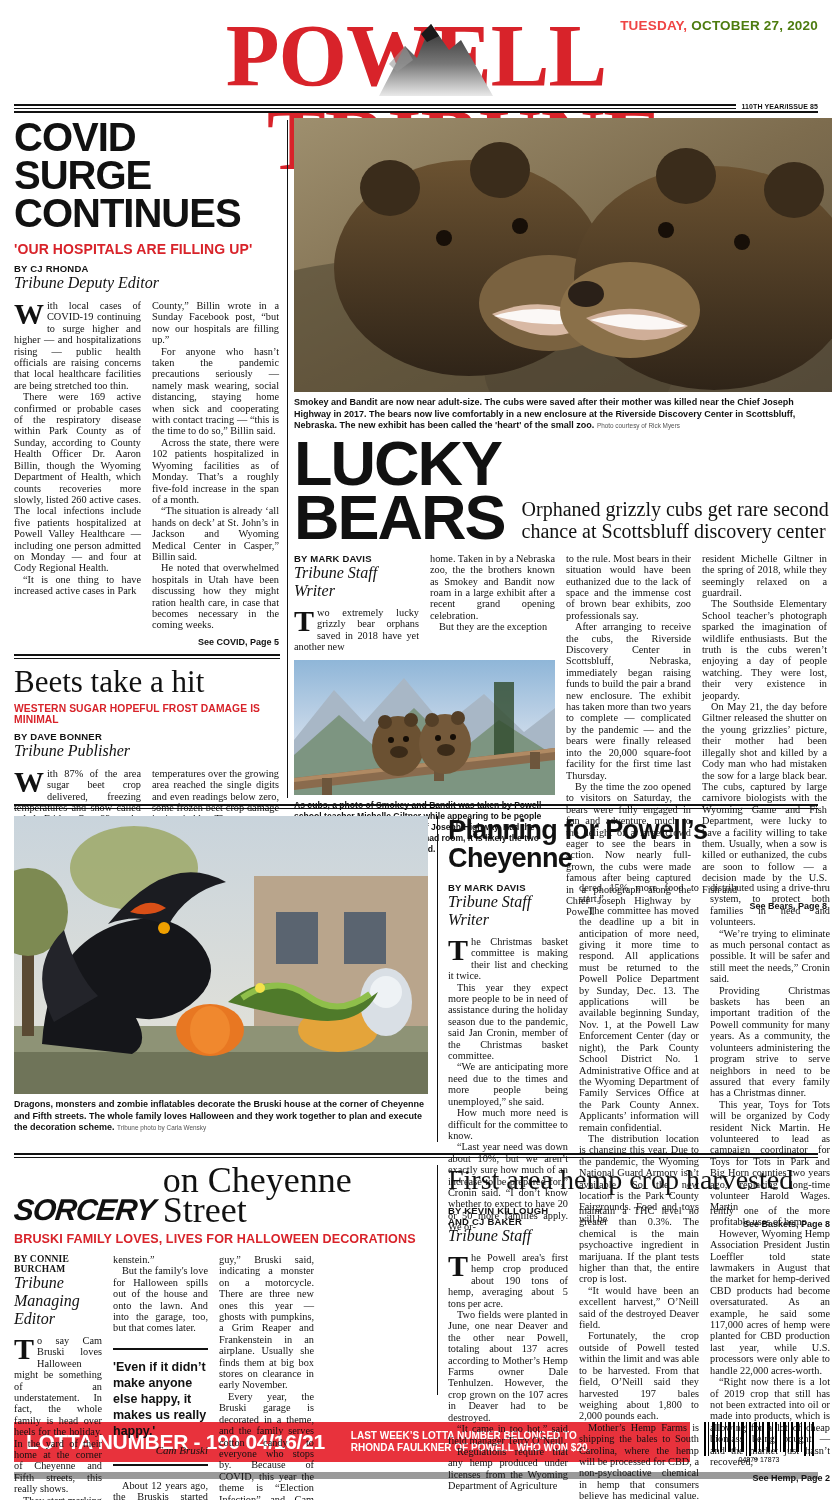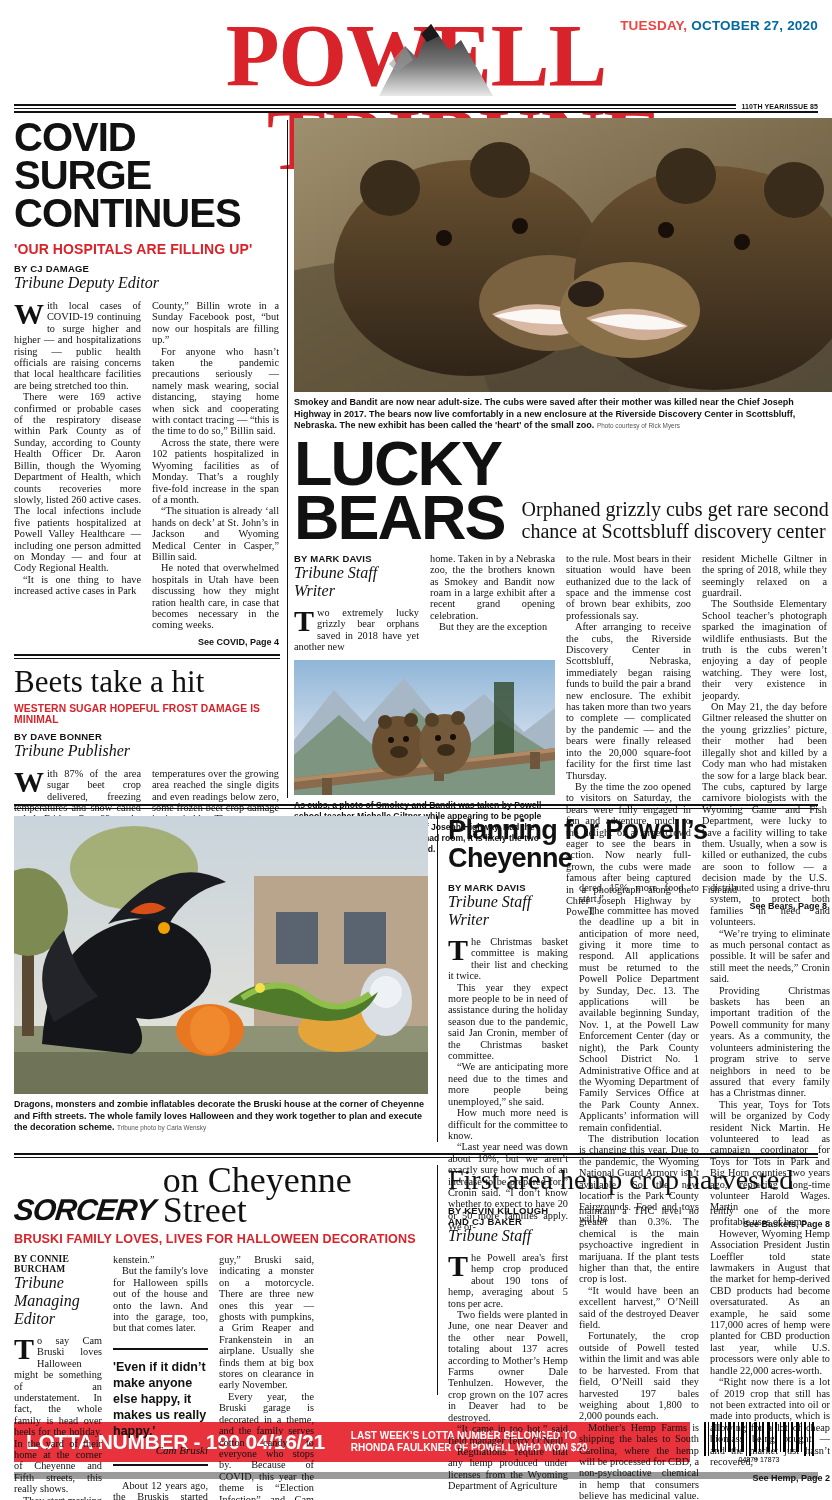--- a/index.html
+++ b/index.html
@@ -3,21 +3,21 @@
 <meta charset="utf-8">
 <style>
   html,body{margin:0;padding:0;background:#ffffff;}
   body{width:832px;height:1500px;font-family:"Liberation Serif",serif;color:#111;overflow:hidden;}
   .page{width:832px;height:1500px;position:relative;box-sizing:border-box;padding:0 14px;}
 
   
   .masthead{position:relative;height:118px;}
   .dateline{position:absolute;right:0;top:18px;font-family:"Liberation Sans",sans-serif;font-size:13.5px;font-weight:bold;letter-spacing:.2px;}
   .dateline .day{color:#ef4444;}
-  .dateline .date{color:#0369a1;}
+  .dateline .date{color:#4d7c0f;}
   .flag{position:absolute;left:0;top:14px;width:100%;text-align:center;}
   .flag-text{font-family:"Liberation Serif",serif;font-weight:bold;color:#d8232a;font-size:88px;line-height:84px;letter-spacing:-1px;display:inline-block;}
   .mtn{position:absolute;left:347px;top:16px;width:150px;height:80px;overflow:hidden;}
   .mtn svg{display:block;}
   .rule-stack{position:absolute;left:0;right:0;top:104px;}
   .rule-stack .r1{height:2px;background:#111;}
   .rule-stack .r2{height:1px;background:#111;margin-top:2px;}
   .rule-stack .r3{height:2px;background:#111;margin-top:2px;}
   .issue{position:absolute;right:0;top:103px;font-family:"Liberation Sans",sans-serif;font-size:7px;font-weight:bold;background:#fff;padding:0 0 0 6px;letter-spacing:.1px;}
 
@@ -111,36 +111,36 @@
 
   <div class="top">
 
     <div class="vrule" style="left:273px;top:2px;height:678px;"></div>
 
     <div class="col-left">
 
       <div>
         <div class="hd-black" style="font-size:40px;line-height:38px;">COVID SURGE CONTINUES</div>
         <div class="kicker" style="font-size:14px;margin-top:9px;">'OUR HOSPITALS ARE FILLING UP'</div>
-        <div class="byline">BY CJ DAMAGE</div>
+        <div class="byline">BY CJ RHONDA</div>
         <div class="bytitle">Tribune Deputy Editor</div>
 
         <div style="display:flex;gap:11px;margin-top:8px;">
           <div style="width:127px;" class="body">
             <p class="first"><span class="dropcap">W</span><span>ith local cases of COVID-19 continuing to surge higher and higher — and hospitalizations rising — public health officials are raising concerns that local healthcare facilities are being stretched too thin.</span></p>
             <p>There were 169 active confirmed or probable cases of the respiratory disease within Park County as of Sunday, according to County Health Officer Dr. Aaron Billin, though the Wyoming Department of Health, which counts recoveries more slowly, listed 260 active cases. The local infections include five patients hospitalized at Powell Valley Healthcare — including one person admitted on Monday — and four at Cody Regional Health.</p>
             <p>“It is one thing to have increased active cases in Park</p>
           </div>
           <div style="width:127px;" class="body">
             <p class="first">County,” Billin wrote in a Sunday Facebook post, “but now our hospitals are filling up.”</p>
             <p>For anyone who hasn’t taken the pandemic precautions seriously — namely mask wearing, social distancing, staying home when sick and cooperating with contact tracing — “this is the time to do so,” Billin said.</p>
             <p>Across the state, there were 102 patients hospitalized in Wyoming facilities as of Monday. That’s a roughly five-fold increase in the span of a month.</p>
             <p>“The situation is already ‘all hands on deck’ at St. John’s in Jackson and Wyoming Medical Center in Casper,” Billin said.</p>
             <p>He noted that overwhelmed hospitals in Utah have been discussing how they might ration health care, in case that becomes necessary in the coming weeks.</p>
-            <div class="jump">See COVID, Page 4</div>
+            <div class="jump">See COVID, Page 5</div>
           </div>
         </div>
       </div>
 
       <div class="dbl-rule">
           <div class="a"></div>
           <div class="b"></div>
         </div>
 
       <div>

